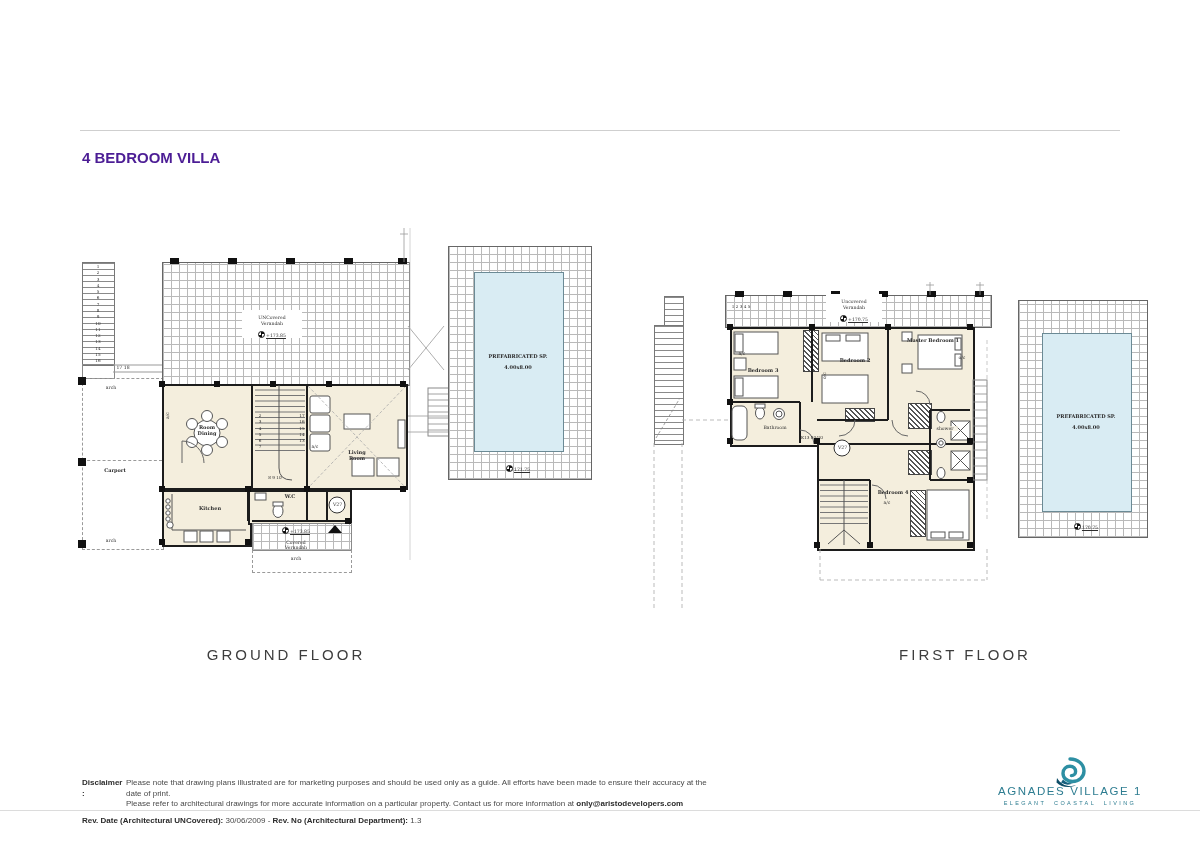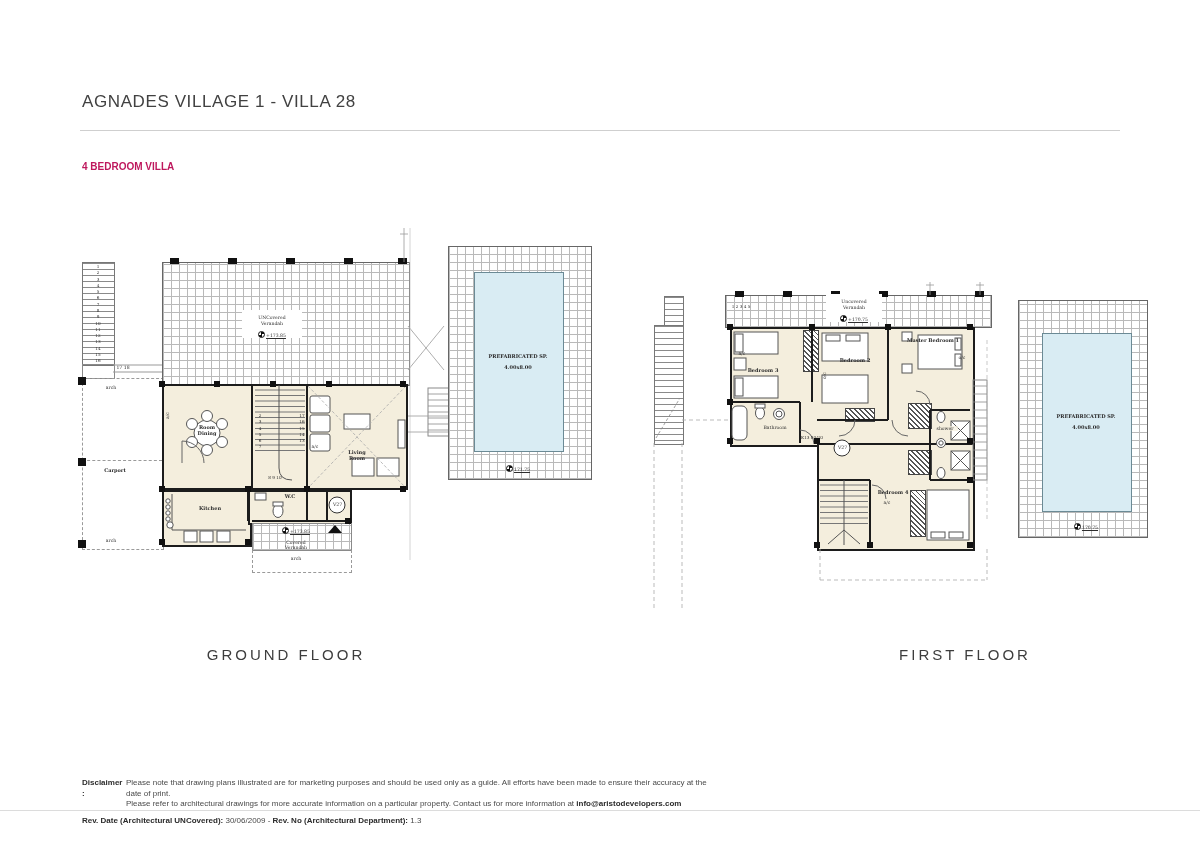--- a/index.html
+++ b/index.html
@@ -2,21 +2,21 @@
 <html><head>
 <meta charset="utf-8">
 <style>
   html,body{margin:0;padding:0;background:#fff;}
   .page{position:relative;width:1200px;height:848px;background:#ffffff;overflow:hidden;
         font-family:"Liberation Sans",sans-serif;color:#3f3f3f;}
   .abs{position:absolute;}
   
   .title{position:absolute;left:82px;top:92px;font-size:17px;letter-spacing:.6px;color:#414141;}
   .hrule{position:absolute;left:80px;top:130px;width:1040px;height:1px;background:#cfcfcf;}
-  .subtitle{position:absolute;left:82px;top:161px;font-size:10px;font-weight:bold;color:#be185d;}
+  .subtitle{position:absolute;left:82px;top:149px;font-size:15px;font-weight:bold;color:#4c1d95;}
   
   .plan{position:absolute;}
   .grid{background-color:#fff;background-image:
      repeating-linear-gradient(0deg,#b9b9b9 0 1px,transparent 1px 8px),
      repeating-linear-gradient(90deg,#b9b9b9 0 1px,transparent 1px 8px);}
   .cream{background:#f4eedd;}
   .wall2{border:2px solid #1c1c1c;}
   .ltborder{border:1px solid #8a8a8a;}
   .dashed{border:1px dashed #9a9a9a;}
   .col{position:absolute;background:#111;width:6px;height:6px;}
@@ -51,21 +51,20 @@
   .logo{position:absolute;left:992px;top:757px;width:156px;text-align:center;color:#2e7d91;}
   .logo .shell{margin:0 auto;display:block;}
   .logo .lname{font-size:11.5px;letter-spacing:1.6px;margin-top:-4px;}
   .logo .ltag{font-size:5.5px;letter-spacing:2.4px;word-spacing:4px;margin-top:3px;color:#2e7d91;}
 </style>
 </head>
 <body>
 
 <div class="page">
 
-  <div class="title">AGNADES VILLAGE 1 - VILLA 28</div>
   <div class="hrule"></div>
   <div class="subtitle">4 BEDROOM VILLA</div>
 
   <div class="plan" id="gf" style="left:62px;top:228px;width:540px;height:352px;">
 
     <div class="abs treads" style="left:20px;top:34px;width:31px;height:102px;"></div>
     <div class="lbl f4" style="left:31px;top:36px;width:10px;text-align:center;">1
 2
 3
 4
@@ -390,22 +389,31 @@
   </div>
 
   <div class="caption" style="left:176px;top:646px;">GROUND FLOOR</div>
   <div class="caption" style="left:855px;top:646px;">FIRST FLOOR</div>
 
   <div class="disc">
     <span class="dlabel">Disclaimer :</span>
     <span>
       <span>Please note that drawing plans illustrated are for marketing purposes and should be used only as a guide. All efforts have been made to ensure their accuracy at the date of print.</span>
       <br>
-      <span>Please refer to architectural drawings for more accurate information on a particular property. Contact us for more information at </span><b>info@aristodevelopers.com</b>
+      <span>Please refer to architectural drawings for more accurate information on a particular property. Contact us for more information at </span><b>only@aristodevelopers.com</b>
     </span>
   </div>
   <div class="frule"></div>
   <div class="rev">
     <b>Rev. Date (Architectural UNCovered):</b><span> 30/06/2009 - </span><b>Rev. No (Architectural Department):</b><span> 1.3</span>
   </div>
 
+  <div class="logo">
+    <svg class="shell" width="38" height="32" viewBox="0 0 38 32">
+      <path d="M19 2 C27 2 33 7.5 33 14 C33 20 28 24.5 21.5 24.5 C16 24.5 12 21 12 16.2 C12 12 15.2 9.2 19 9.2 C22.4 9.2 24.6 11.6 24.6 14.4 C24.6 16.8 22.8 18.6 20.4 18.6" fill="none" stroke="#2d8fa3" stroke-width="3.4" stroke-linecap="round"></path>
+      <path d="M6 21 C10 28 18 31 25 28 C19 31.5 10.5 30.5 5.5 25.5 Z" fill="#0e4e68"></path>
+      <path d="M12 22.5 q4 4.5 10 3.5 q-5.5 3.5 -12 -0.5 z" fill="#16607e"></path>
+    </svg>
+    <div class="lname">AGNADES VILLAGE 1</div>
+    <div class="ltag">ELEGANT COASTAL LIVING</div>
+  </div>
 
 </div>
 
 </body></html>

